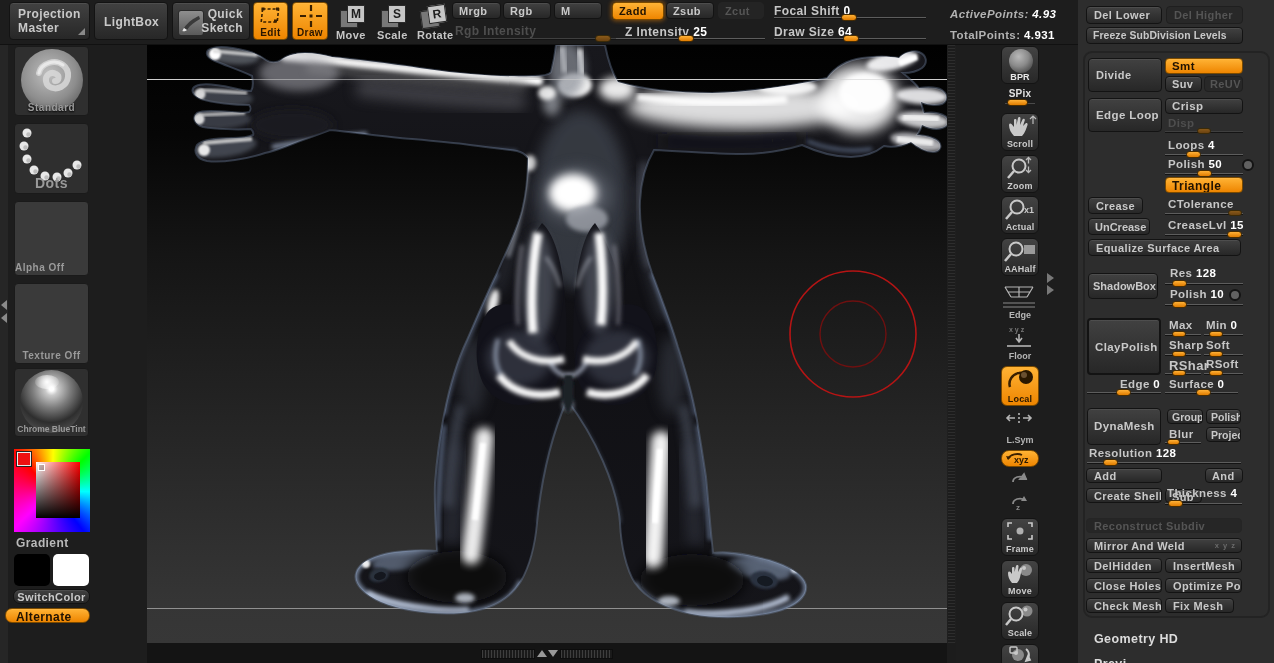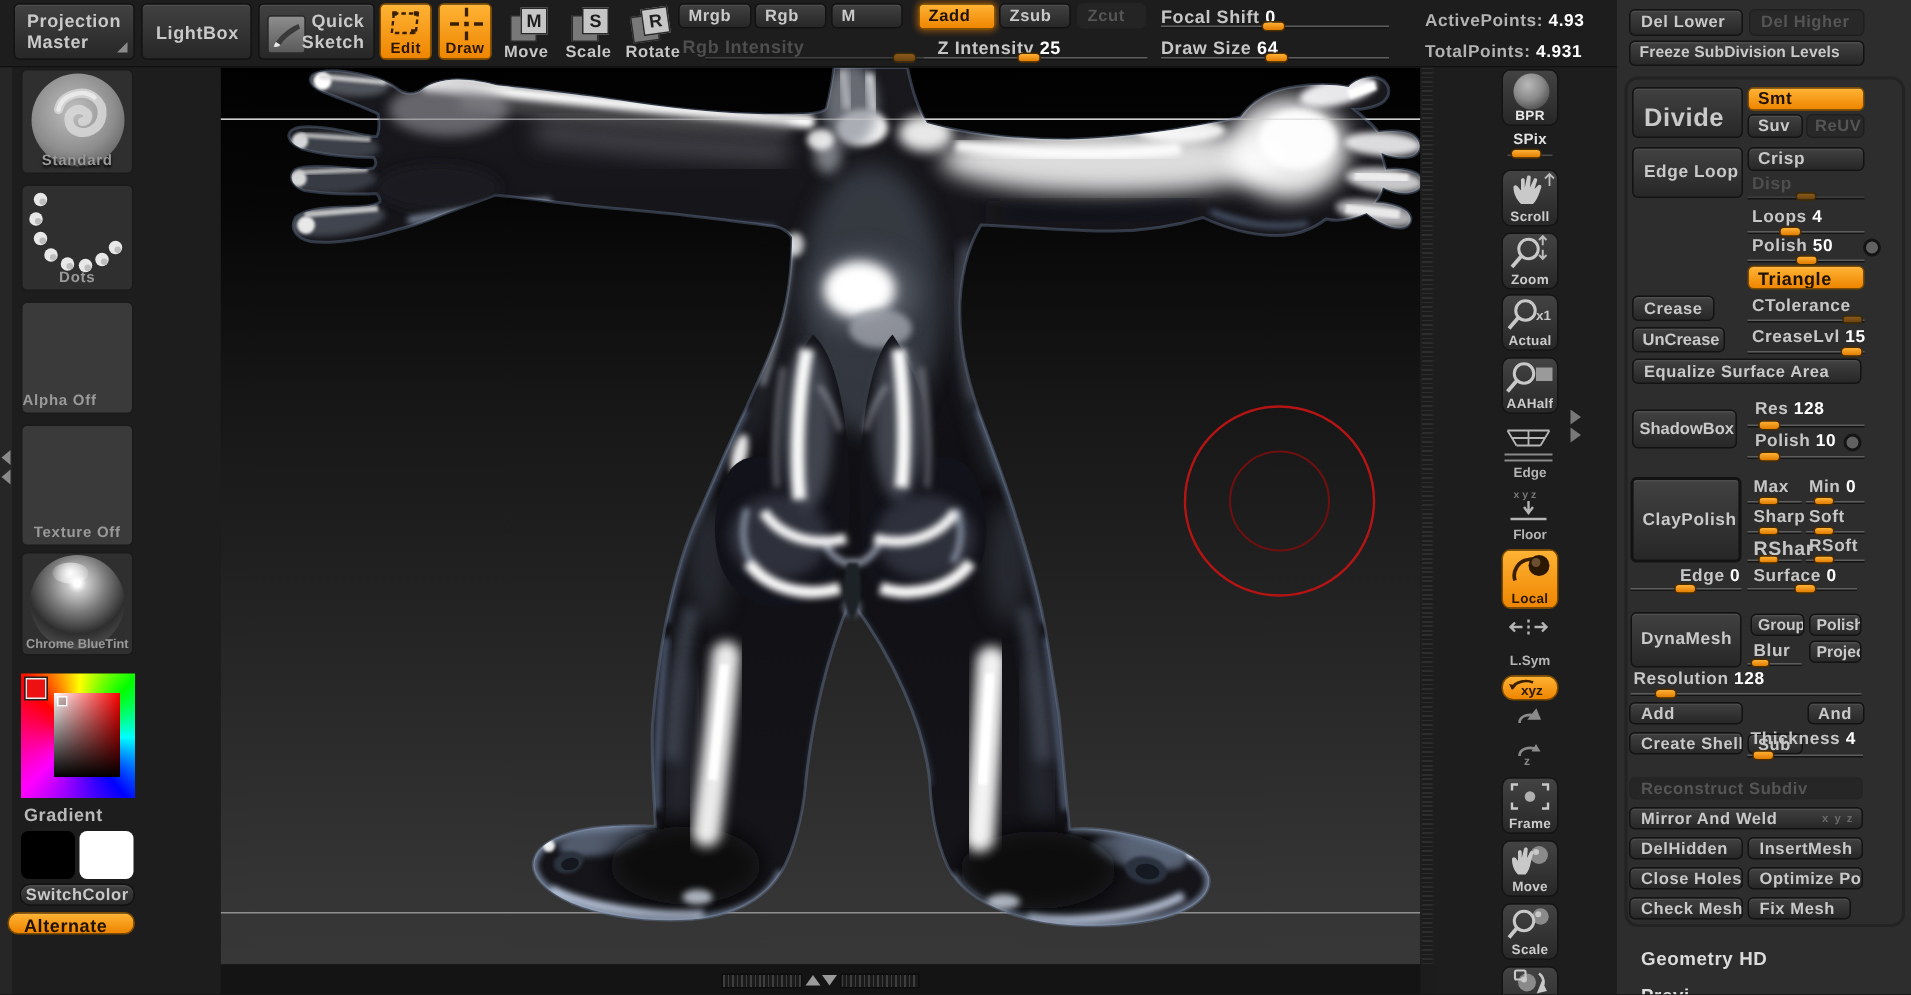--- a/index.html
+++ b/index.html
@@ -104,21 +104,21 @@
 <div class="hdl" style="left:678px;top:35px;"></div>
 
 <div class="lbl" style="left:774px;top:4px;font-size:12px;">Focal Shift <b>0</b></div>
 <div class="track" style="left:774px;top:17px;width:152px;"></div>
 <div class="hdl" style="left:841px;top:14px;"></div>
 
 <div class="lbl" style="left:774px;top:25px;font-size:12px;">Draw Size <b>64</b></div>
 <div class="track" style="left:774px;top:38px;width:152px;"></div>
 <div class="hdl" style="left:843px;top:35px;"></div>
 
-<div class="lbl" style="left:950px;top:8px;font-size:11.5px;color:#b2b2b2;">ActivePoints: <b>4.93</b></div>
+<div class="lbl" style="left:950px;top:8px;font-size:11.5px;color:#b2b2b2;font-style:italic;">ActivePoints: <b>4.93</b></div>
 <div class="lbl" style="left:950px;top:29px;font-size:11.5px;color:#b2b2b2;">TotalPoints: <b>4.931</b></div>
 
 <div style="position:absolute;left:0;top:45px;width:147px;height:618px;background:#1d1d1d;"></div>
 <div style="position:absolute;left:0;top:45px;width:8px;height:618px;background:#262626;"></div>
 <div style="position:absolute;left:1px;top:300px;width:0;height:0;border-top:5px solid transparent;border-bottom:5px solid transparent;border-right:6px solid #8a8a8a;"></div>
 <div style="position:absolute;left:1px;top:313px;width:0;height:0;border-top:5px solid transparent;border-bottom:5px solid transparent;border-right:6px solid #8a8a8a;"></div>
 
 <div style="position:absolute;left:14px;top:46px;width:75px;height:70px;background:#2f2f2f;border:1px solid #1a1a1a;border-radius:4px;box-sizing:border-box;">
  <div style="position:absolute;left:6px;top:2px;width:62px;height:62px;border-radius:50%;background:radial-gradient(circle at 45% 40%,#c0c0c0,#8d8d8d 55%,#5f5f5f 85%);"></div>
  <svg width="62" height="62" viewBox="0 0 62 62" style="position:absolute;left:6px;top:2px;">
@@ -144,21 +144,21 @@
           <circle cx="13.5" cy="10.5" r="2.2"></circle>
           <circle cx="10.5" cy="23.5" r="2.2"></circle>
           <circle cx="13.5" cy="36.5" r="2.2"></circle>
           <circle cx="20.5" cy="47.5" r="2.2"></circle>
           <circle cx="31.5" cy="53.5" r="2.2"></circle>
           <circle cx="43.5" cy="54.5" r="2.2"></circle>
           <circle cx="54.5" cy="50.5" r="2.2"></circle>
           <circle cx="63.5" cy="42.5" r="2.2"></circle>
         </g>
  </svg>
- <div style="position:absolute;bottom:2px;width:100%;text-align:center;font-size:10px;font-weight:bold;color:#9a9a9a;letter-spacing:0.5px;">Dots</div>
+ <div style="position:absolute;bottom:2px;width:100%;text-align:center;font-size:14px;font-weight:bold;color:#9a9a9a;letter-spacing:0.5px;">Dots</div>
 </div>
 
 <div style="position:absolute;left:14px;top:201px;width:75px;height:75px;background:#3a3a3a;border:1px solid #1a1a1a;border-radius:4px;box-sizing:border-box;">
  <div style="position:absolute;bottom:2px;width:100%;text-align:left;font-size:10px;font-weight:bold;color:#9a9a9a;letter-spacing:0.5px;">Alpha Off</div>
 </div>
 
 <div style="position:absolute;left:14px;top:283px;width:75px;height:81px;background:#3a3a3a;border:1px solid #1a1a1a;border-radius:4px;box-sizing:border-box;">
  <div style="position:absolute;bottom:2px;width:100%;text-align:center;font-size:10px;font-weight:bold;color:#9a9a9a;letter-spacing:0.5px;">Texture Off</div>
 </div>
 
@@ -597,21 +597,21 @@
 <div class="btn dis" style="left:1166px;top:6px;width:77px;height:18px;border-color:#1f1f1f;background:#282828;">
       <span style="position:absolute;left:7px;top:2px;">Del Higher</span>
     </div>
 <div class="btn" style="left:1086px;top:27px;width:157px;height:17px;">
       <span style="position:absolute;left:6px;top:2px;font-size:10.4px;letter-spacing:0.1px;">Freeze SubDivision Levels</span>
     </div>
 
 <div style="position:absolute;left:1083px;top:51px;width:187px;height:567px;border:2px solid #232323;border-radius:9px;box-sizing:border-box;"></div>
 
 <div class="btn" style="left:1088px;top:58px;width:74px;height:34px;">
-      <span style="position:absolute;left:7px;top:10px;font-size:17px;">Divide</span>
+      <span style="position:absolute;left:7px;top:10px;font-size:11px;">Divide</span>
     </div>
 <div class="btn or" style="left:1165px;top:58px;width:78px;height:16px;">
       <span style="position:absolute;left:6px;top:1px;font-size:11.5px;">Smt</span>
     </div>
 <div class="btn" style="left:1165px;top:76px;width:37px;height:16px;">
       <span style="position:absolute;left:6px;top:1px;">Suv</span>
     </div>
 <div class="btn dis" style="left:1204px;top:76px;width:39px;height:16px;border-color:#1f1f1f;background:#282828;">
       <span style="position:absolute;left:5px;top:1px;">ReUV</span>
     </div>

